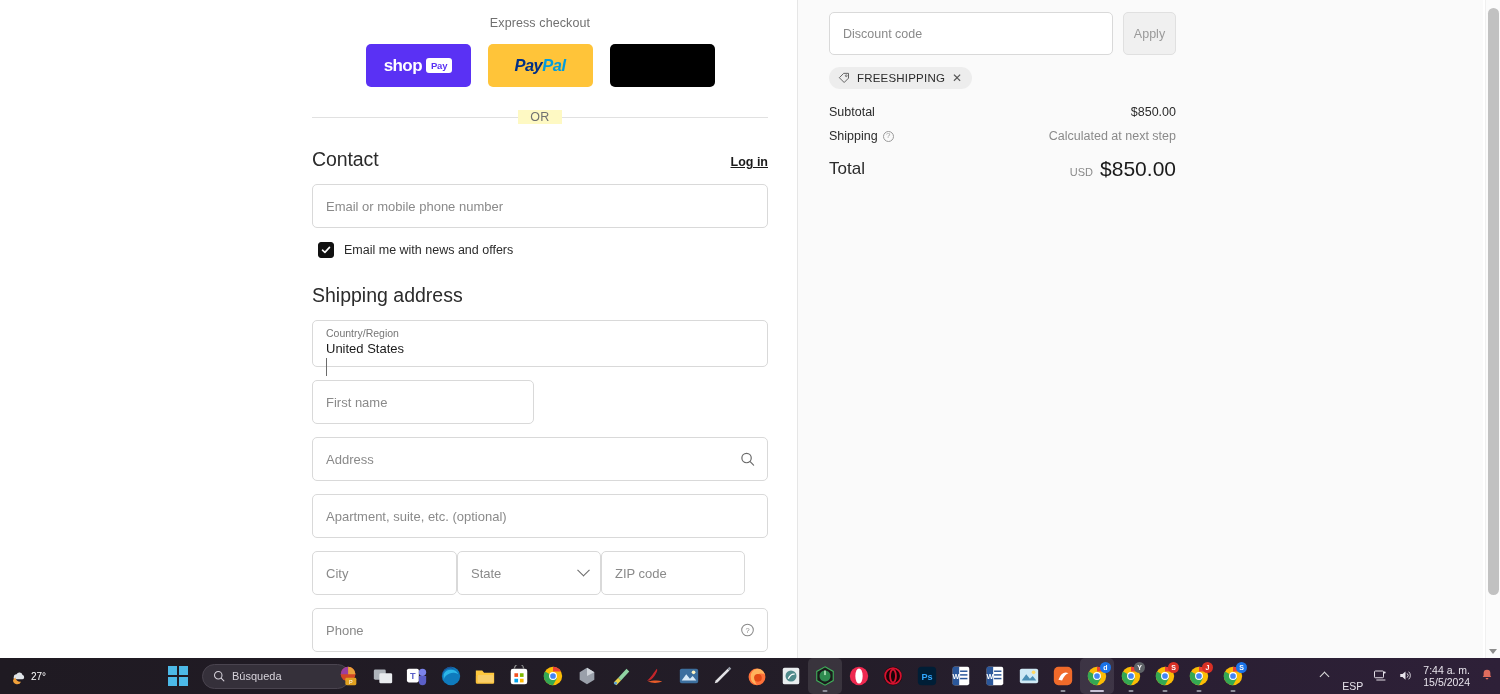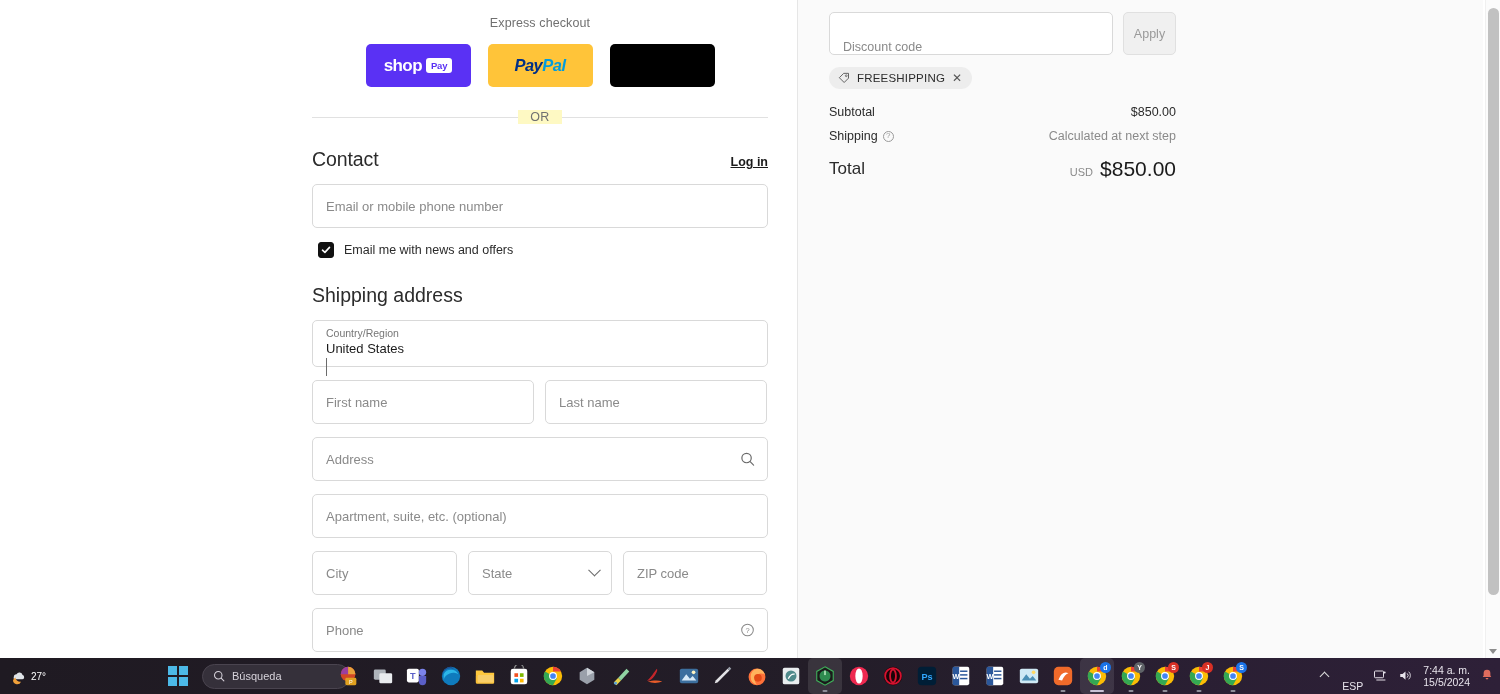--- a/index.html
+++ b/index.html
@@ -103,37 +103,37 @@
   .select-field {
     position: relative; width: 456px; height: 47px;
     border: 1px solid #d9d9d9; border-radius: 5px; background: #fff;
     margin-top: 13px; padding: 5px 13px 0; cursor: pointer;
   }
   .sf-label { font-size: 10.5px; color: #767676; line-height: 14px; }
   .sf-value { font-size: 13px; color: #1a1a1a; line-height: 18px; }
 
   .row2 { display: flex; gap: 11px; }
   .row2 .field { width: 222px; }
-  .row3 { display: flex; gap: 11px; }
+  .row3 { display: flex; }
   .row3 .f-city { width: 145px; }
   .row3 .f-state { width: 144px; }
   .row3 .f-zip { width: 144px; }
 
   .chev { width: 9px; height: 9px; border-right: 1.6px solid #6b6b6b; border-bottom: 1.6px solid #6b6b6b; transform: rotate(45deg) translate(-2px,-2px); }
 
   
   .right-col {
     position: absolute; left: 797px; top: 0; width: 686px; height: 658px;
     background: #fafafa; border-left: 1px solid #e6e6e6;
   }
   .sum-wrap { position: absolute; left: 31px; top: 12px; width: 347px; }
   .disc-row { display: flex; gap: 10px; }
   .disc-input {
     flex: 1 1 auto; height: 43px; border: 1px solid #d9d9d9; border-radius: 5px;
-    background: #fff; display: flex; align-items: flex-end; padding-left: 13px;
+    background: #fff; display: flex; align-items: center; padding-left: 13px;
     font-size: 12.5px; color: #8a8a8a;
   }
   .apply-btn {
     width: 53px; height: 43px; border: 1px solid #e0e0e0; border-radius: 5px;
     background: #f0f0f0; color: #9a9a9a; font-size: 12.5px; cursor: pointer;
     font-family: inherit;
   }
   .tag-pill {
     display: inline-flex; align-items: center; gap: 7px;
     background: #ededed; border-radius: 14px; padding: 5px 10px 5px 9px;
@@ -277,23 +277,20 @@
           <div class="sf-label">Country/Region</div>
           <div class="sf-value">United States</div>
           <span class="trail" style="right:14px;">
             <span class="chev"></span>
           </span>
         </div>
 
         <div class="row2">
           <div class="field">
             <span class="ph">First name</span>
-          </div>
-          <div class="field">
-            <span class="ph">Last name</span>
           </div>
         </div>
 
         <div class="field">
           <span class="ph">Address</span>
           <span class="trail">
             <svg width="15" height="15" viewBox="0 0 16 16" fill="none">
               <circle cx="7" cy="7" r="5" stroke="#6b6b6b" stroke-width="1.3"></circle>
               <path d="M10.8 10.8 L14.5 14.5" stroke="#6b6b6b" stroke-width="1.3" stroke-linecap="round"></path>
             </svg>

